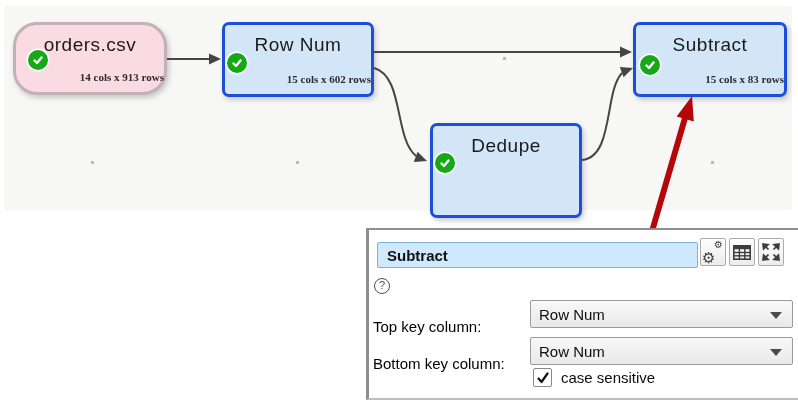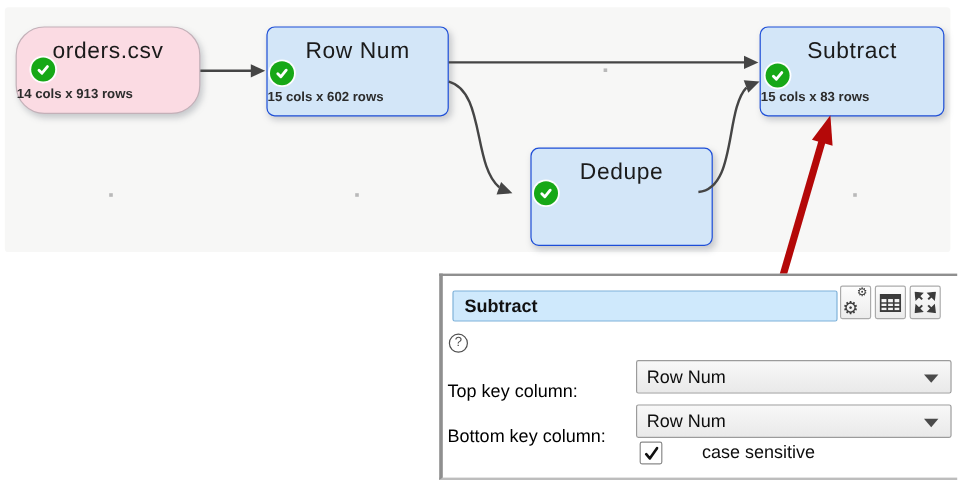--- a/index.html
+++ b/index.html
@@ -3,23 +3,23 @@
 <meta charset="utf-8">
 <style>
   html,body{margin:0;padding:0;background:#ffffff;}
   *{box-sizing:border-box;font-family:"Liberation Sans","DejaVu Sans",sans-serif;}
   .screenshot{position:relative;width:798px;height:408px;background:#ffffff;overflow:hidden;}
 
   
   .canvas{position:absolute;left:4px;top:6px;width:788px;height:204px;background:#f7f7f6;border-radius:3px;}
   .grid-dot{position:absolute;width:3px;height:3px;background:#b9b9b9;}
 
-  .node{position:absolute;border:1px solid #1d4ed8;box-shadow:2px 3px 5px rgba(110,115,125,.35);padding-left:12px;}
+  .node{position:absolute;border:3px solid #1d4ed8;box-shadow:2px 3px 5px rgba(110,115,125,.35);padding-left:12px;}
   .node .title{position:absolute;top:9px;left:0;right:0;text-align:center;font-size:19px;color:#1b1b1b;letter-spacing:.5px;}
-  .node .subtitle{position:absolute;bottom:9px;left:0;right:0;text-align:left;font-size:11px;font-weight:600;color:#2c2c2c;}
+  .node .subtitle{position:absolute;bottom:9px;left:0;right:0;text-align:right;font-size:11px;font-weight:600;color:#2c2c2c;font-family:Liberation Serif, serif;}
   .node-source{background:#fbdbe3;border-radius:24px;border-color:#c3b0b8;}
   .node-transform{background:#d3e6f8;border-radius:7px;}
   .check{position:absolute;width:20px;height:20px;border-radius:50%;background:#17a817;box-shadow:0 0 0 1.5px rgba(255,255,255,.95);display:flex;align-items:center;justify-content:center;}
   .check svg{display:block;}
 
   .edges{position:absolute;left:0;top:0;width:798px;height:408px;pointer-events:none;}
 
   
   .panel{position:absolute;left:366px;top:228px;width:432px;height:172px;background:#ffffff;border-left:3px solid #8f8f8f;border-top:2px solid #8f8f8f;border-bottom:2px solid #bdbdbd;}
   .name-field{position:absolute;left:8px;top:12px;width:321px;height:26px;background:#cfe9fc;border:1px solid #7fb2d9;border-radius:2px;font-size:15px;font-weight:bold;color:#111;padding:0 0 0 9px;outline:none;}
@@ -27,21 +27,21 @@
   .gear-wrap{position:relative;width:20px;height:20px;}
   .gear-big{position:absolute;left:-1px;bottom:-3px;font-size:15px;color:#3c3c3c;line-height:1;}
   .gear-small{position:absolute;right:0px;top:-2px;font-size:10px;color:#3c3c3c;line-height:1;}
   .help-row{position:absolute;left:5px;top:46px;height:20px;display:flex;align-items:center;}
   .help-icon{width:16px;height:16px;border:1.4px solid #4f4f4f;border-radius:50%;color:#4f4f4f;font-size:11px;line-height:13px;text-align:center;flex:0 0 auto;}
   .help-text{margin-left:7px;font-size:15px;color:#0d0d0d;white-space:nowrap;}
   .field-label{position:absolute;left:4px;font-size:15px;color:#000;margin-top:12px;}
   .dropdown{position:absolute;left:161px;width:263px;height:28px;background:linear-gradient(#f8f8f8,#e9e9e9);border:1px solid #9b9b9b;border-radius:2px;display:flex;align-items:center;padding-left:8px;font-size:15px;color:#0d0d0d;cursor:pointer;}
   .dropdown .caret{position:absolute;right:10px;top:11px;width:0;height:0;border-left:6px solid transparent;border-right:6px solid transparent;border-top:7px solid #4a4a4a;}
   .checkbox{position:absolute;left:164px;top:138px;width:19px;height:19px;background:#fff;border:1px solid #8a8a8a;border-radius:2px;display:flex;align-items:center;justify-content:center;cursor:pointer;}
-  .checkbox-label{position:absolute;left:192px;top:139px;font-size:15px;color:#0d0d0d;margin-left:24px;}
+  .checkbox-label{position:absolute;left:192px;top:139px;font-size:15px;color:#0d0d0d;}
 </style>
 </head>
 <body>
 
 <div class="screenshot">
 
   <div class="canvas">
     <div class="grid-dot" style="left:87px;top:155px"></div>
     <div class="grid-dot" style="left:292px;top:155px"></div>
     <div class="grid-dot" style="left:499px;top:51px"></div>
@@ -61,21 +61,21 @@
   <div class="node node-transform" style="left:222px;top:22px;width:152px;height:75px;">
     <span class="check" style="left:2px;top:28px;">
       <svg width="12" height="12" viewBox="0 0 12 12">
           <polyline points="2.5,6.5 5,9 9.5,3.5" fill="none" stroke="#fff" stroke-width="2.4" stroke-linecap="round" stroke-linejoin="round"></polyline>
         </svg>
     </span>
     <div class="title">Row Num</div>
     <div class="subtitle">15 cols x 602 rows</div>
   </div>
 
-  <div class="node node-transform" style="left:430px;top:123px;width:152px;height:82px;margin-left:12px;">
+  <div class="node node-transform" style="left:430px;top:123px;width:152px;height:95px;">
     <span class="check" style="left:2px;top:27px;">
       <svg width="12" height="12" viewBox="0 0 12 12">
           <polyline points="2.5,6.5 5,9 9.5,3.5" fill="none" stroke="#fff" stroke-width="2.4" stroke-linecap="round" stroke-linejoin="round"></polyline>
         </svg>
     </span>
     <div class="title">Dedupe</div>
   </div>
 
   <div class="node node-transform" style="left:633px;top:22px;width:154px;height:75px;">
     <span class="check" style="left:4px;top:30px;">

